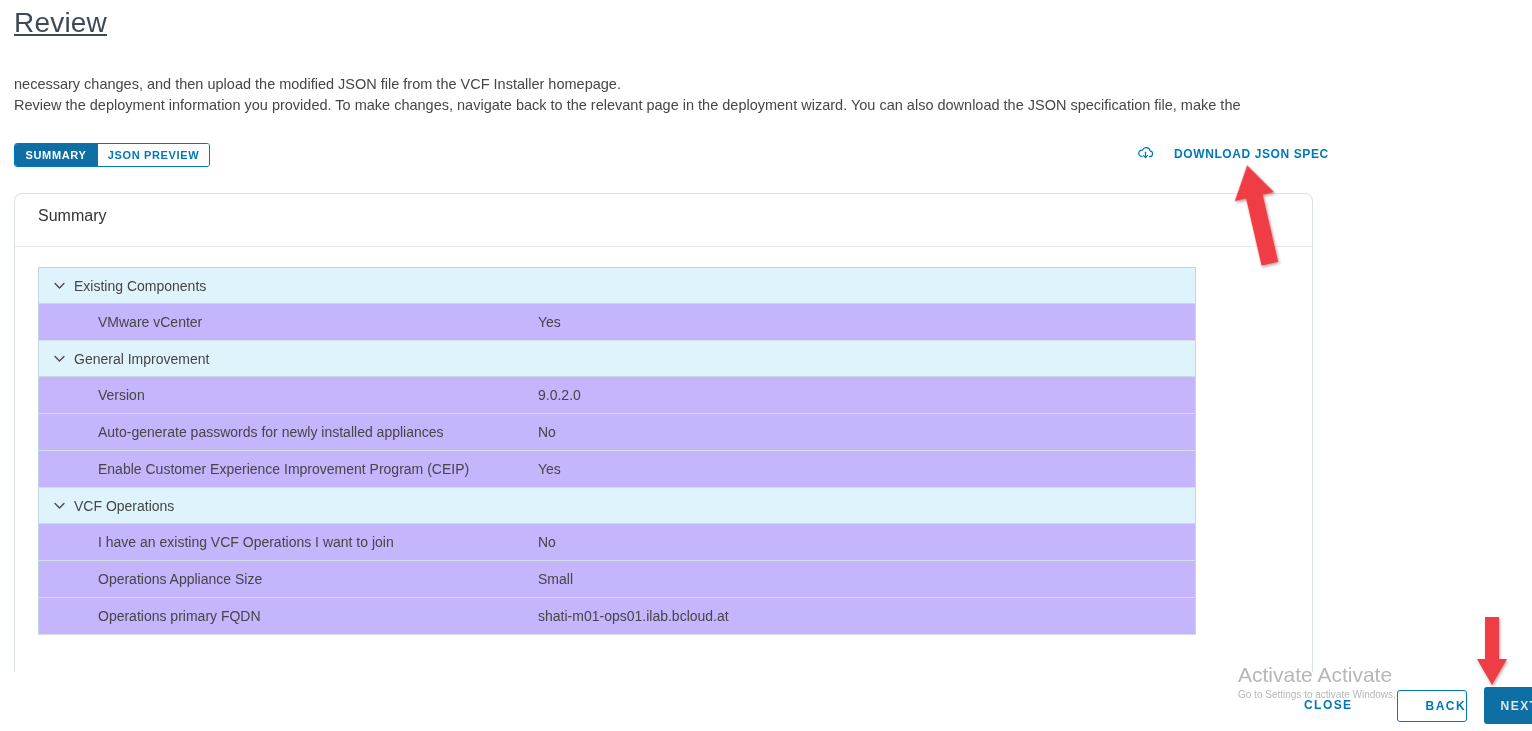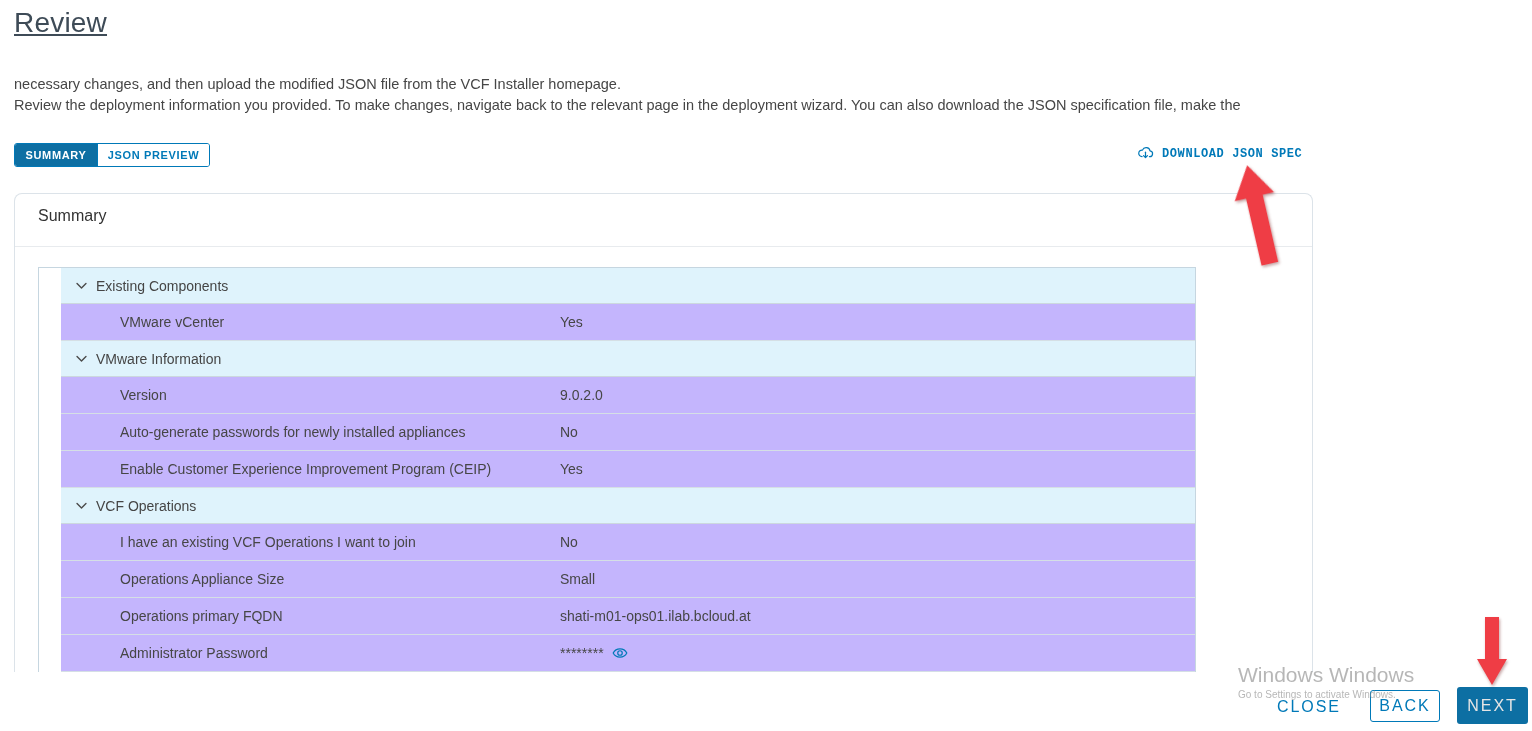--- a/index.html
+++ b/index.html
@@ -11,40 +11,40 @@
   .page-title { position:absolute; left:14px; top:7px; font-size:28px; font-weight:300; color:#3e4b57; letter-spacing:.2px;text-decoration:underline; }
   .desc { position:absolute; left:14px; top:74px; font-size:14.5px; line-height:20.5px; color:#464646; white-space:nowrap; }
 
   
   .tabgroup { position:absolute; left:14px; top:143px; height:24px; display:flex; border:1px solid #0079b8; border-radius:3px; overflow:hidden; background:#fff; }
   .tab { display:flex; align-items:center; justify-content:center; font-size:11px; font-weight:700; letter-spacing:.06em; cursor:pointer; }
   .tab.active { width:82px; background:#0d6fa3; color:#fff; }
   .tab.inactive { width:112px; background:#fff; color:#0079b8; border-left:1px solid #0079b8; }
 
   
-  .download { position:absolute; left:1137px; top:145px; display:flex; align-items:center; gap:8px; color:#0079b8; font-size:12px; font-weight:700; letter-spacing:.05em; cursor:pointer;font-family:Liberation Mono, monospace; }
+  .download { position:absolute; left:1137px; top:145px; display:flex; align-items:center; gap:20px; color:#0079b8; font-size:12px; font-weight:700; letter-spacing:.05em; cursor:pointer; }
   .download svg { display:block; }
 
   
   .card { position:absolute; left:14px; top:193px; width:1299px; height:479px; background:#fff; border:1px solid #dce3e9; border-bottom:0; border-radius:8px 8px 0 0; overflow:hidden; }
   .card-title { position:absolute; left:23px; top:13px; font-size:16px; font-weight:400; color:#333; }
   .card-divider { position:absolute; left:0; right:0; top:52px; height:1px; background:#e8ebee; }
-  .sum-table { position:absolute; left:23px; top:73px; width:1158px; border:1px solid #c6d6e0; border-bottom:0; background:#fff;padding-left:22px; }
+  .sum-table { position:absolute; left:23px; top:73px; width:1158px; border:1px solid #c6d6e0; border-bottom:0; background:#fff; }
   .sec-row { height:36px; background:#dff3fc; display:flex; align-items:center; padding-left:13px; border-bottom:1px solid #ccd8de; cursor:pointer; }
   .chev { width:14px; height:14px; margin-right:8px; display:flex; align-items:center; justify-content:center; }
   .sec-title { font-size:14px; color:#454545; }
   .data-row { height:37px; position:relative; border-bottom:1px solid #d5dfe5; background:#c4b5fd; }
   .row-label { position:absolute; left:59px; top:50%; transform:translateY(-50%); font-size:14px; color:#464646; }
   .row-value { position:absolute; left:499px; top:50%; transform:translateY(-50%); font-size:14px; color:#464646; display:flex; align-items:center; gap:8px; }
   .eye { display:flex; align-items:center; cursor:pointer; }
 
   
-  .btn { position:absolute; font-weight:400; letter-spacing:.12em; font-size:16px; cursor:pointer; z-index:30; font-family:"Liberation Sans", sans-serif; }
+  .btn { position:absolute; font-weight:700; letter-spacing:.12em; font-size:12px; cursor:pointer; z-index:30; font-family:"Liberation Sans", sans-serif;margin-left:27px; }
   .btn-close { left:1277px; top:698px; color:#0079b8; background:none; border:none; }
-  .btn-back { left:1370px; top:690px; width:70px; height:32px; color:#0079b8; background:#fff; border:1px solid #0079b8; border-radius:3px; }
+  .btn-back { left:1370px; top:690px; width:70px; height:32px; color:#0079b8; background:#fff; border:1px solid #0079b8; border-radius:3px;text-align:right; }
   .btn-next { left:1457px; top:687px; width:71px; height:37px; color:#e5e5e5; background:#0d6fa3; border:none; border-radius:3px; }
 
   
   .wm { position:absolute; color:#8b8b8b; opacity:.62; z-index:40; white-space:nowrap; pointer-events:none; }
   .wm1 { left:1238px; top:663px; font-size:21px; }
   .wm2 { left:1238px; top:689px; font-size:10px;text-align:center; }
 
   
   .arrow { position:absolute; z-index:50; filter:drop-shadow(1.5px 2px 1.5px rgba(110,30,30,.4)); pointer-events:none; }
   .arrow-download { left:1236px; top:164px; transform:rotate(-13deg); }
@@ -93,21 +93,21 @@
         <div class="data-row">
           <span class="row-label">VMware vCenter</span>
           <span class="row-value">Yes</span>
         </div>
         <div class="sec-row">
           <span class="chev">
             <svg width="13" height="13" viewBox="0 0 16 16">
               <path d="M2.5 5.5 8 11l5.5-5.5" fill="none" stroke="#4a4a4a" stroke-width="1.7" stroke-linecap="round" stroke-linejoin="round"></path>
             </svg>
           </span>
-          <span class="sec-title">VMware Information</span>
+          <span class="sec-title">General Improvement</span>
         </div>
         <div class="data-row">
           <span class="row-label">Version</span>
           <span class="row-value">9.0.2.0</span>
         </div>
         <div class="data-row">
           <span class="row-label">Auto-generate passwords for newly installed appliances</span>
           <span class="row-value">No</span>
         </div>
         <div class="data-row">
@@ -127,33 +127,24 @@
           <span class="row-value">No</span>
         </div>
         <div class="data-row">
           <span class="row-label">Operations Appliance Size</span>
           <span class="row-value">Small</span>
         </div>
         <div class="data-row">
           <span class="row-label">Operations primary FQDN</span>
           <span class="row-value">shati-m01-ops01.ilab.bcloud.at</span>
         </div>
-        <div class="data-row">
-          <span class="row-label">Administrator Password</span>
-          <span class="row-value">********<span class="eye">
-              <svg width="16" height="16" viewBox="0 0 24 24">
-                <path d="M12 5.8C6.9 5.8 3.2 9.2 1.8 12c1.4 2.8 5.1 6.2 10.2 6.2s8.8-3.4 10.2-6.2C20.8 9.2 17.1 5.8 12 5.8z" fill="none" stroke="#0079b8" stroke-width="1.8"></path>
-                <circle cx="12" cy="12" r="3.4" fill="none" stroke="#0079b8" stroke-width="1.8"></circle>
-              </svg>
-            </span></span>
-        </div>
       </div>
   </div>
 
-  <div class="wm wm1">Windows Windows</div>
+  <div class="wm wm1">Activate Activate</div>
   <div class="wm wm2">Go to Settings to activate Windows.</div>
 
   <button class="btn btn-close">CLOSE</button>
   <button class="btn btn-back">BACK</button>
   <button class="btn btn-next">NEXT</button>
 
   <svg class="arrow arrow-download" width="45" height="101" viewBox="0 0 44 100">
     <polygon points="22,0 42,32 30.5,32 30.5,100 13.5,100 13.5,32 2,32" fill="#ef3d45"></polygon>
   </svg>
   <svg class="arrow arrow-next" width="32" height="68" viewBox="0 0 32 68">

